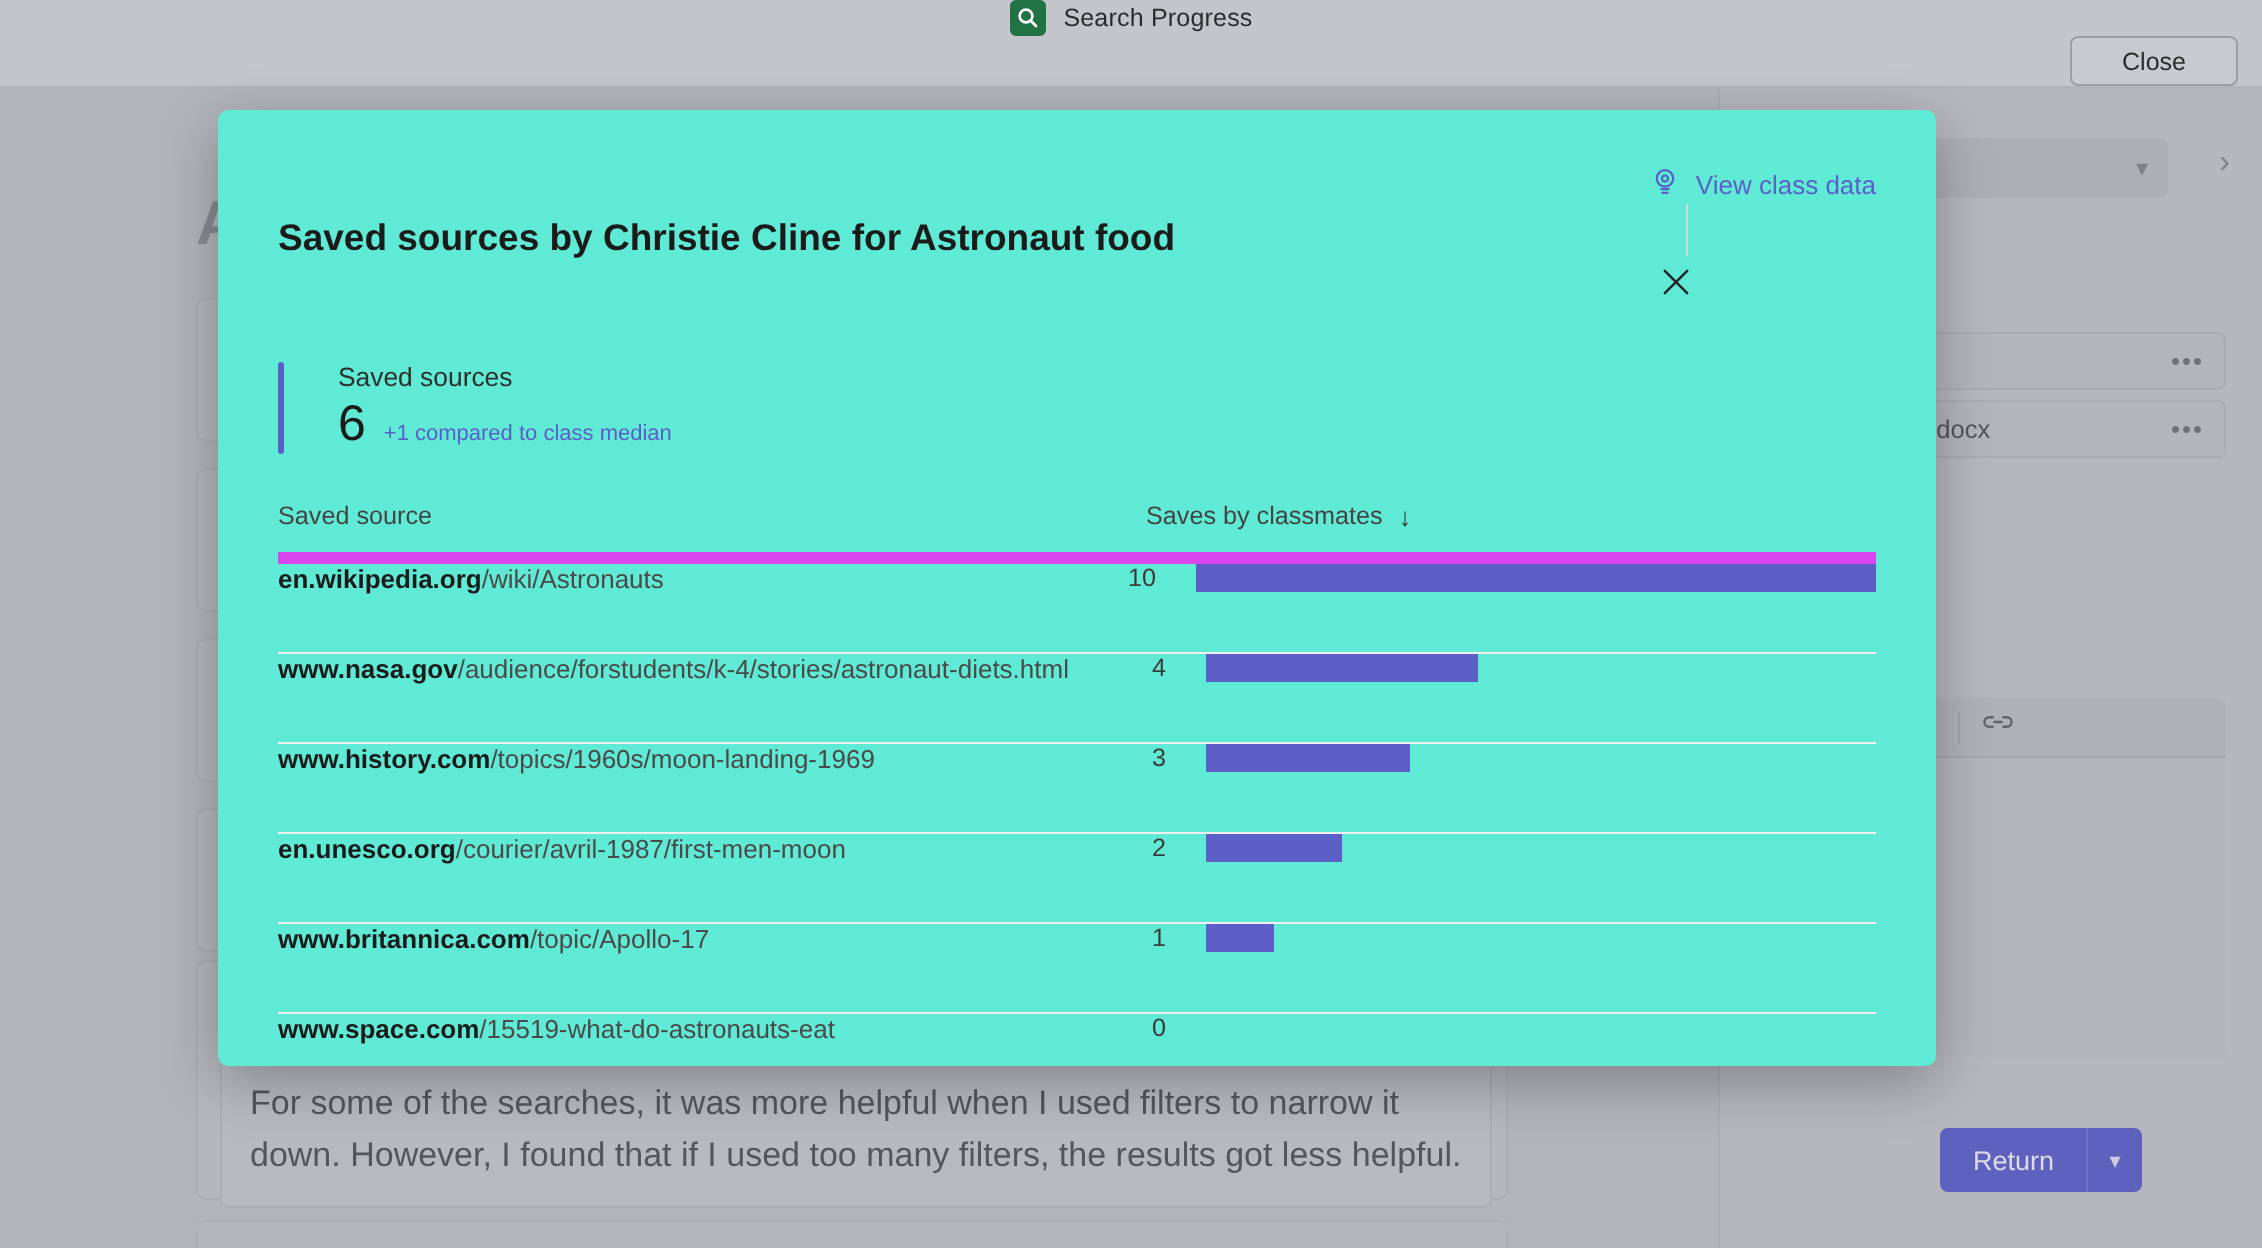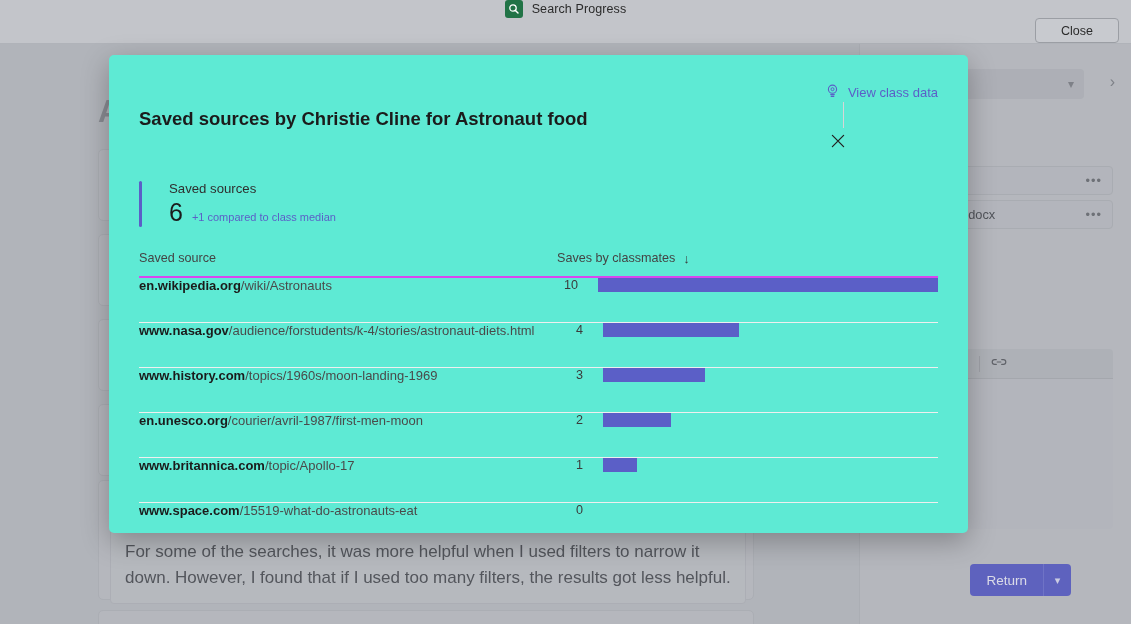--- a/index.html
+++ b/index.html
@@ -154,21 +154,22 @@
   .stat-label { font-size: 13.2px; color: #2f2f2f; margin-bottom: 2px; }
   .stat-row { display: flex; align-items: baseline; gap: 9px; }
   .stat-value { font-size: 25px; color: #1b1b1b; font-weight: 400; line-height: 1.15; }
   .stat-unit { font-size: 13px; color: #1b1b1b; margin-left: -6px; }
   .stat-delta { font-size: 11px; color: #5b5fc7; }
 
   .table { padding: 0 30px; margin-top: 24px; }
   .thead {
     display: flex; align-items: center;
     font-size: 12.6px; color: #444; padding-bottom: 10px;
-    border-bottom: 2px solid #d946ef;
+    border-bottom: 6px solid #d946ef;
+    gap: 16px;
   }
   .th-source { width: 418px; }
   .th-saves { display: flex; align-items: center; gap: 8px; }
   .sort-arrow { font-size: 13px; color: #3a3a3a; }
   .trow {
     display: flex; align-items: flex-start;
     height: 45px; border-bottom: 1px solid #efefef;
     font-size: 13px;
   }
   .td-source { width: 418px; color: #4a4a4a; white-space: nowrap; }

